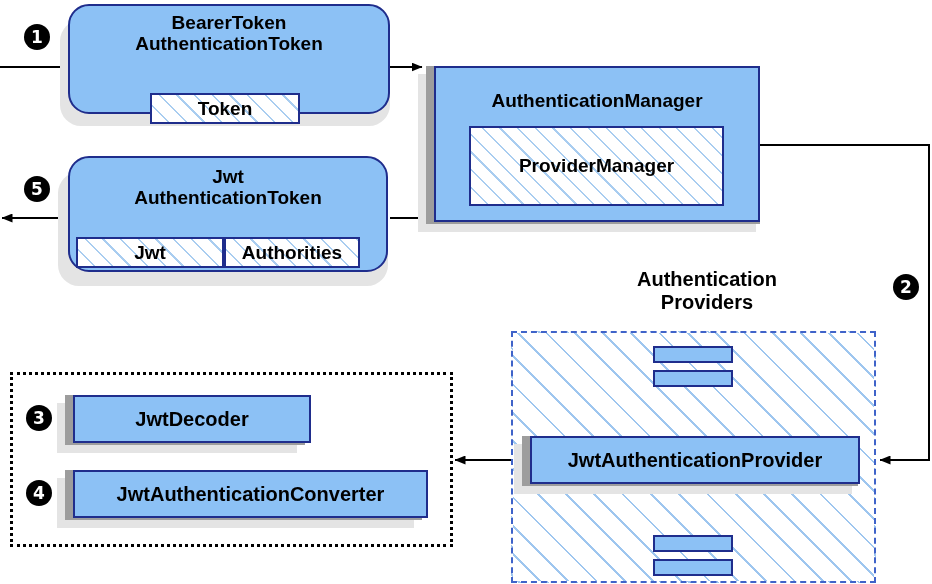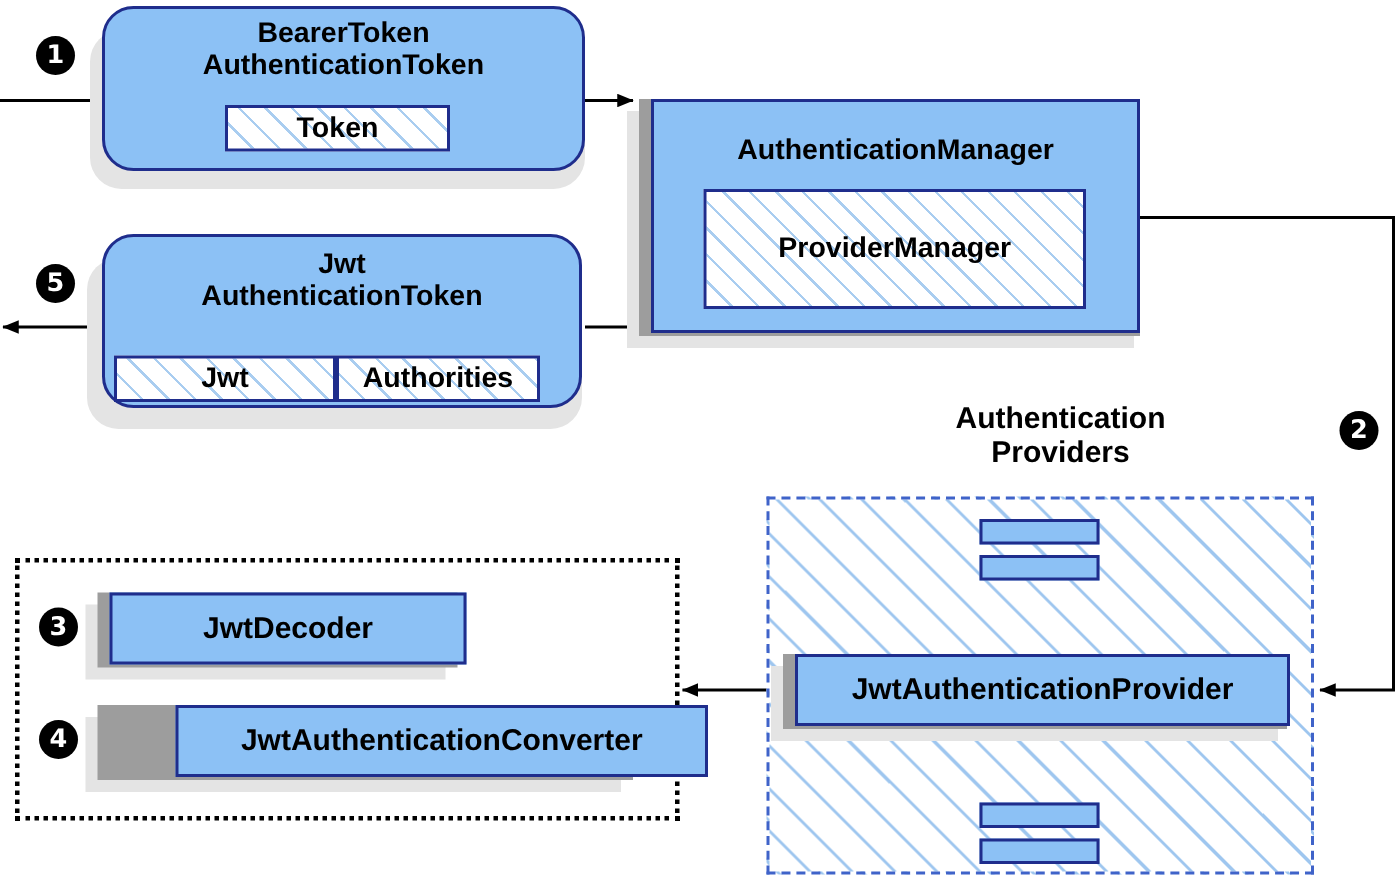--- a/index.html
+++ b/index.html
@@ -145,21 +145,21 @@
     <line x1="70" y1="218" x2="2" y2="218" stroke="#000000" stroke-width="2" marker-end="url(#arrowhead)"></line>
 
     <line x1="693" y1="392" x2="693" y2="430" stroke="#000000" stroke-width="4" marker-end="url(#arrowhead)" marker-start="url(#arrowhead-start)"></line>
 
     <line x1="693" y1="492" x2="693" y2="530" stroke="#000000" stroke-width="4" marker-end="url(#arrowhead)" marker-start="url(#arrowhead-start)"></line>
   </svg>
 
   <div class="shadow-light rounded" style="left:60px; top:20px; width:330px; height:106px;"></div>
   <div class="node rounded" style="left:68px; top:4px; width:322px; height:110px; font-size:19px; align-items:flex-start; padding-top:6px;">BearerToken
 AuthenticationToken</div>
-  <div class="inner-box" style="left:150px; top:70px; width:150px; height:31px; font-size:19px;">Token</div>
+  <div class="inner-box" style="left:150px; top:93px; width:150px; height:31px; font-size:19px;">Token</div>
 
   <div class="shadow-light rounded" style="left:58px; top:172px; width:330px; height:114px;"></div>
   <div class="node rounded" style="left:68px; top:156px; width:320px; height:116px; font-size:19px; align-items:flex-start; padding-top:8px;">Jwt
 AuthenticationToken</div>
   <div class="inner-box" style="left:76px; top:237px; width:148px; height:31px; font-size:19px;">Jwt</div>
   <div class="inner-box" style="left:224px; top:237px; width:136px; height:31px; font-size:19px;">Authorities</div>
 
   <div class="shadow-light" style="left:418px; top:74px; width:338px; height:158px;"></div>
   <div class="shadow-dark" style="left:426px; top:66px; width:334px; height:158px;"></div>
   <div class="node" style="left:434px; top:66px; width:326px; height:156px; font-size:19px; align-items:flex-start; padding-top:22px;">AuthenticationManager</div>
@@ -181,21 +181,21 @@
   <div class="node" style="left:530px; top:436px; width:330px; height:48px; font-size:20px;">JwtAuthenticationProvider</div>
 
   <div class="dotted-region" style="left:10px; top:372px; width:443px; height:175px;"></div>
 
   <div class="shadow-light" style="left:57px; top:403px; width:240px; height:50px;"></div>
   <div class="shadow-dark" style="left:65px; top:395px; width:240px; height:50px;"></div>
   <div class="node" style="left:73px; top:395px; width:238px; height:48px; font-size:20px;">JwtDecoder</div>
 
   <div class="shadow-light" style="left:57px; top:478px; width:357px; height:50px;"></div>
   <div class="shadow-dark" style="left:65px; top:470px; width:357px; height:50px;"></div>
-  <div class="node" style="left:73px; top:470px; width:355px; height:48px; font-size:20px;margin-left:44px;">JwtAuthenticationConverter</div>
+  <div class="node" style="left:73px; top:470px; width:355px; height:48px; font-size:20px;">JwtAuthenticationConverter</div>
 
   <div class="marker" style="left:24px; top:24px;">1</div>
   <div class="marker" style="left:24px; top:176px;">5</div>
   <div class="marker" style="left:893px; top:274px;">2</div>
   <div class="marker" style="left:26px; top:405px;">3</div>
   <div class="marker" style="left:26px; top:480px;">4</div>
 
 </div>
 
 </body></html>

